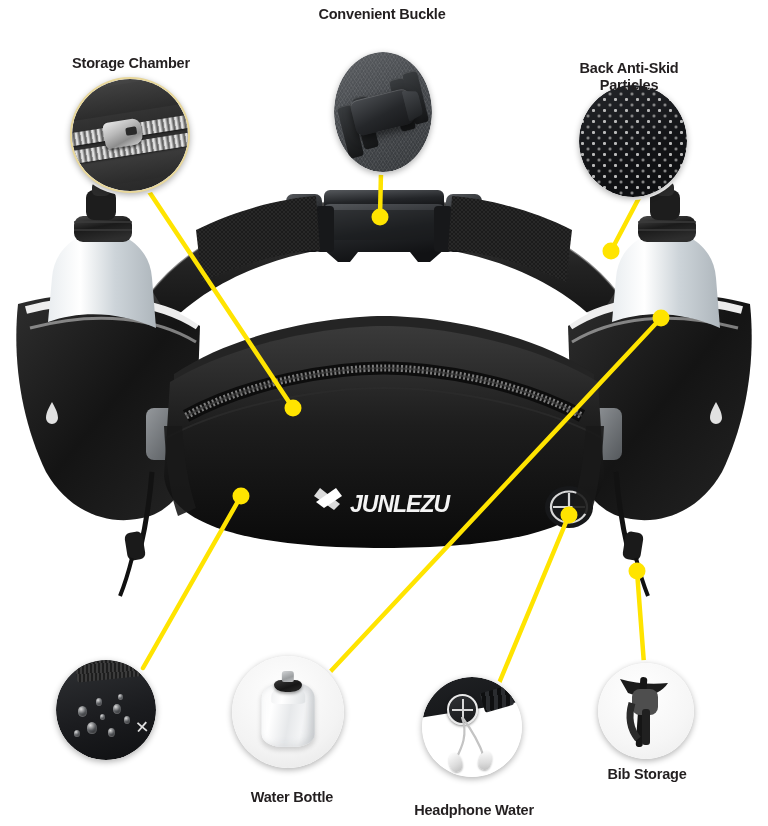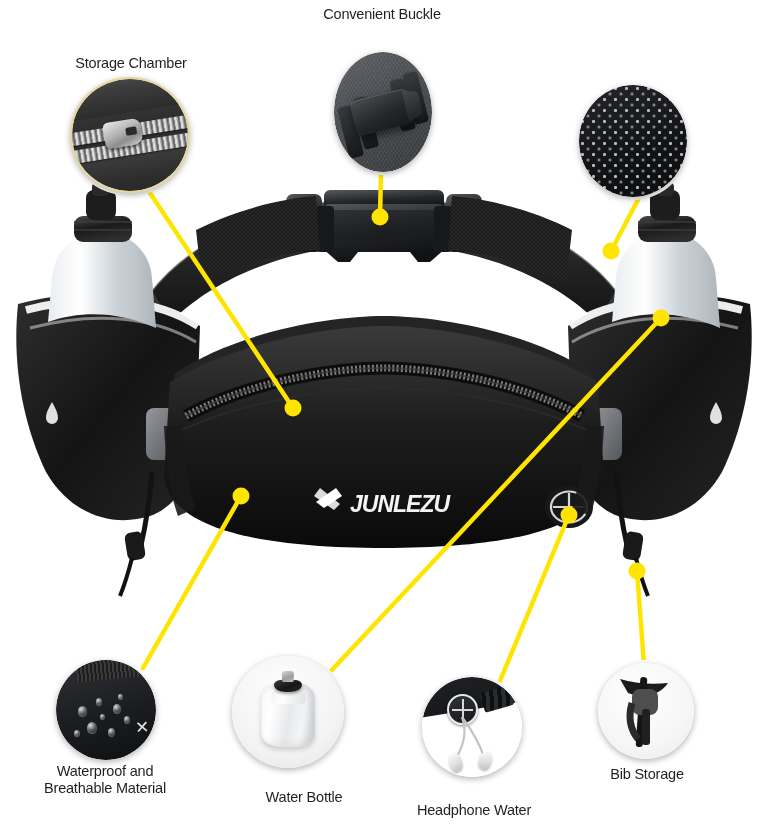--- a/index.html
+++ b/index.html
@@ -5,21 +5,21 @@
 <style>
   html,body{margin:0;padding:0;background:#ffffff;}
   body{width:768px;height:826px;overflow:hidden;
        font-family:"Liberation Sans","DejaVu Sans",sans-serif;}
   #stage{position:relative;width:768px;height:826px;background:#fff;}
 
   
   .label{
     position:absolute;
     color:#231f20;
-    font-weight:normal;
+    font-weight:bold;
     font-size:14.5px;
     line-height:17px;
     letter-spacing:-0.2px;
     text-align:center;
     white-space:pre-line;
     transform:translateX(-50%);
     -webkit-font-smoothing:antialiased;
   }
 
   
@@ -432,23 +432,22 @@
         <path d="M34 40 C 30 54, 32 66, 40 76" stroke="#2a2a2a" stroke-width="7" fill="none"></path>
         <rect x="44" y="46" width="8" height="36" rx="3" fill="#202020"></rect>
       </svg>
     </div>
   </div>
 
   <div class="label" style="left:131px;top:55px">Storage Chamber</div>
 
   <div class="label" style="left:382px;top:6px">Convenient Buckle</div>
 
-
-  <div class="label" style="left:105px;top:763px">Waterproof and
-Breathable Material</div>
-
-  <div class="label" style="left:304px;top:789px">Water Bottle</div>
+  <div class="label" style="left:629px;top:60px">Back Anti-Skid Particles</div>
+
+
+  <div class="label" style="left:292px;top:789px">Water Bottle</div>
 
   <div class="label" style="left:474px;top:802px">Headphone Water</div>
 
   <div class="label" style="left:647px;top:766px">Bib Storage</div>
 
 </div>
 
 </body></html>

